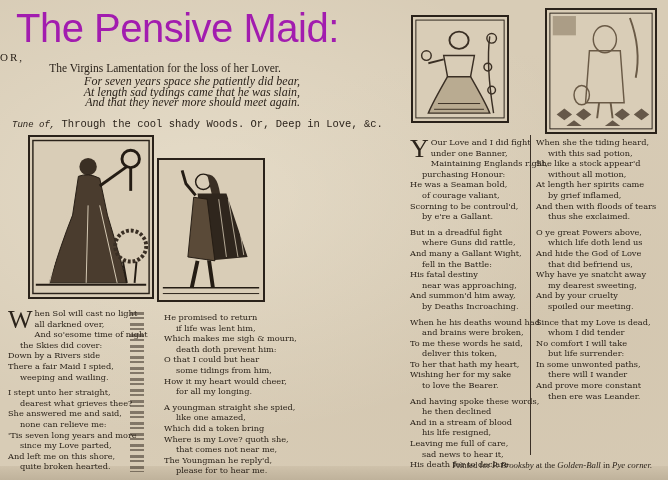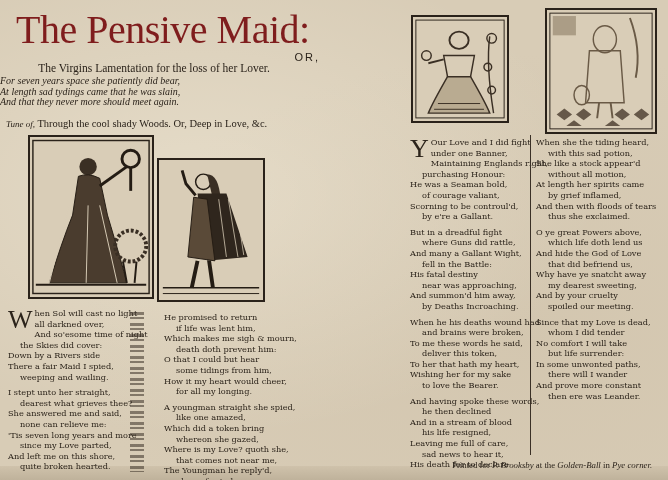--- a/index.html
+++ b/index.html
@@ -3,25 +3,25 @@
 <meta charset="utf-8">
 <style>
   html,body{margin:0;padding:0;}
   body{width:668px;height:480px;overflow:hidden;background:#d3c7b1;font-family:"DejaVu Serif",serif;color:#2b231b;position:relative;}
   .paper{position:absolute;left:0;top:0;width:668px;height:480px;
     background:
       radial-gradient(ellipse at 30% 40%, rgba(255,250,235,0.35), rgba(0,0,0,0) 60%),
       radial-gradient(ellipse at 80% 70%, rgba(200,185,160,0.3), rgba(0,0,0,0) 60%),
       #d8ccb6;}
   .bottom-edge{position:absolute;left:0;top:466px;width:668px;height:14px;background:linear-gradient(#cfc2ab,#bfb29b);}
-  .title{position:absolute;left:16px;top:6px;font-family:Liberation Serif, serif;font-size:40px;letter-spacing:-0.5px;color:#7f1d1d;white-space:nowrap;}
-  .or{position:absolute;left:0;width:300px;top:51px;text-align:right;font-family:Liberation Sans, sans-serif;font-size:11px;letter-spacing:2px;margin-left:20px;}
-  .subtitle{position:absolute;left:4px;width:300px;top:62px;text-align:center;font-family:"Liberation Serif",serif;font-size:11.5px;}
-  .summary{position:absolute;left:0;width:300px;top:76px;text-align:left;font-family:"Liberation Serif",serif;font-style:italic;font-size:10px;line-height:10.5px;}
-  .tune{position:absolute;left:6px;top:118px;font-family:Liberation Serif, serif;font-size:10.5px;white-space:nowrap;text-align:right;}
+  .title{position:absolute;left:16px;top:6px;font-family:Liberation Sans, sans-serif;font-size:40px;letter-spacing:-0.5px;color:#a21caf;white-space:nowrap;}
+  .or{position:absolute;left:0;width:300px;top:51px;text-align:left;font-family:Liberation Serif, serif;font-size:11px;letter-spacing:2px;}
+  .subtitle{position:absolute;left:15px;width:300px;top:62px;text-align:center;font-family:"Liberation Serif",serif;font-size:11.5px;}
+  .summary{position:absolute;left:0;width:300px;top:76px;text-align:right;font-family:"Liberation Serif",serif;font-style:italic;font-size:12px;line-height:10.5px;}
+  .tune{position:absolute;left:12px;top:118px;font-family:Liberation Mono, monospace;font-size:10.5px;white-space:nowrap;text-align:right;}
   .tune i{font-size:9px;}
   .wood{position:absolute;border:2px solid #2a221a;background:#d9cdb7;box-sizing:border-box;}
   .wood svg{width:100%;height:100%;display:block;}
   .verse-col{position:absolute;font-family:"DejaVu Serif",serif;font-size:8.2px;line-height:10.6px;color:#2c241b;white-space:nowrap;}
   .verse-col .ln.ind{padding-left:12px;}
   .stanza{margin-bottom:5px;}
   .dropcap{float:left;font-family:"Liberation Serif",serif;font-size:26px;line-height:22px;margin-right:2px;margin-top:1px;}
   .orn-col{position:absolute;left:130px;top:312px;width:14px;height:160px;
     background:repeating-linear-gradient(180deg,#3a3026 0 3px,transparent 3px 5px,#3a3026 5px 7px,transparent 7px 11px);
     opacity:0.55;}
@@ -146,21 +146,20 @@
     <div class="ln ind">death doth prevent him:</div>
     <div class="ln">O that I could but hear</div>
     <div class="ln ind">some tidings from him,</div>
     <div class="ln">How it my heart would cheer,</div>
     <div class="ln ind">for all my longing.</div>
   </div>
   <div class="stanza">
     <div class="ln">A youngman straight she spied,</div>
     <div class="ln ind">like one amazed,</div>
     <div class="ln">Which did a token bring</div>
-    <div class="ln ind">whereon she gazed,</div>
     <div class="ln">Where is my Love? quoth she,</div>
     <div class="ln ind">that comes not near me,</div>
     <div class="ln">The Youngman he reply'd,</div>
     <div class="ln ind">please for to hear me.</div>
   </div>
 </div>
 
 <div class="verse-col" style="left:410px;top:137px;">
   <div class="stanza">
     <span class="dropcap">Y</span>

